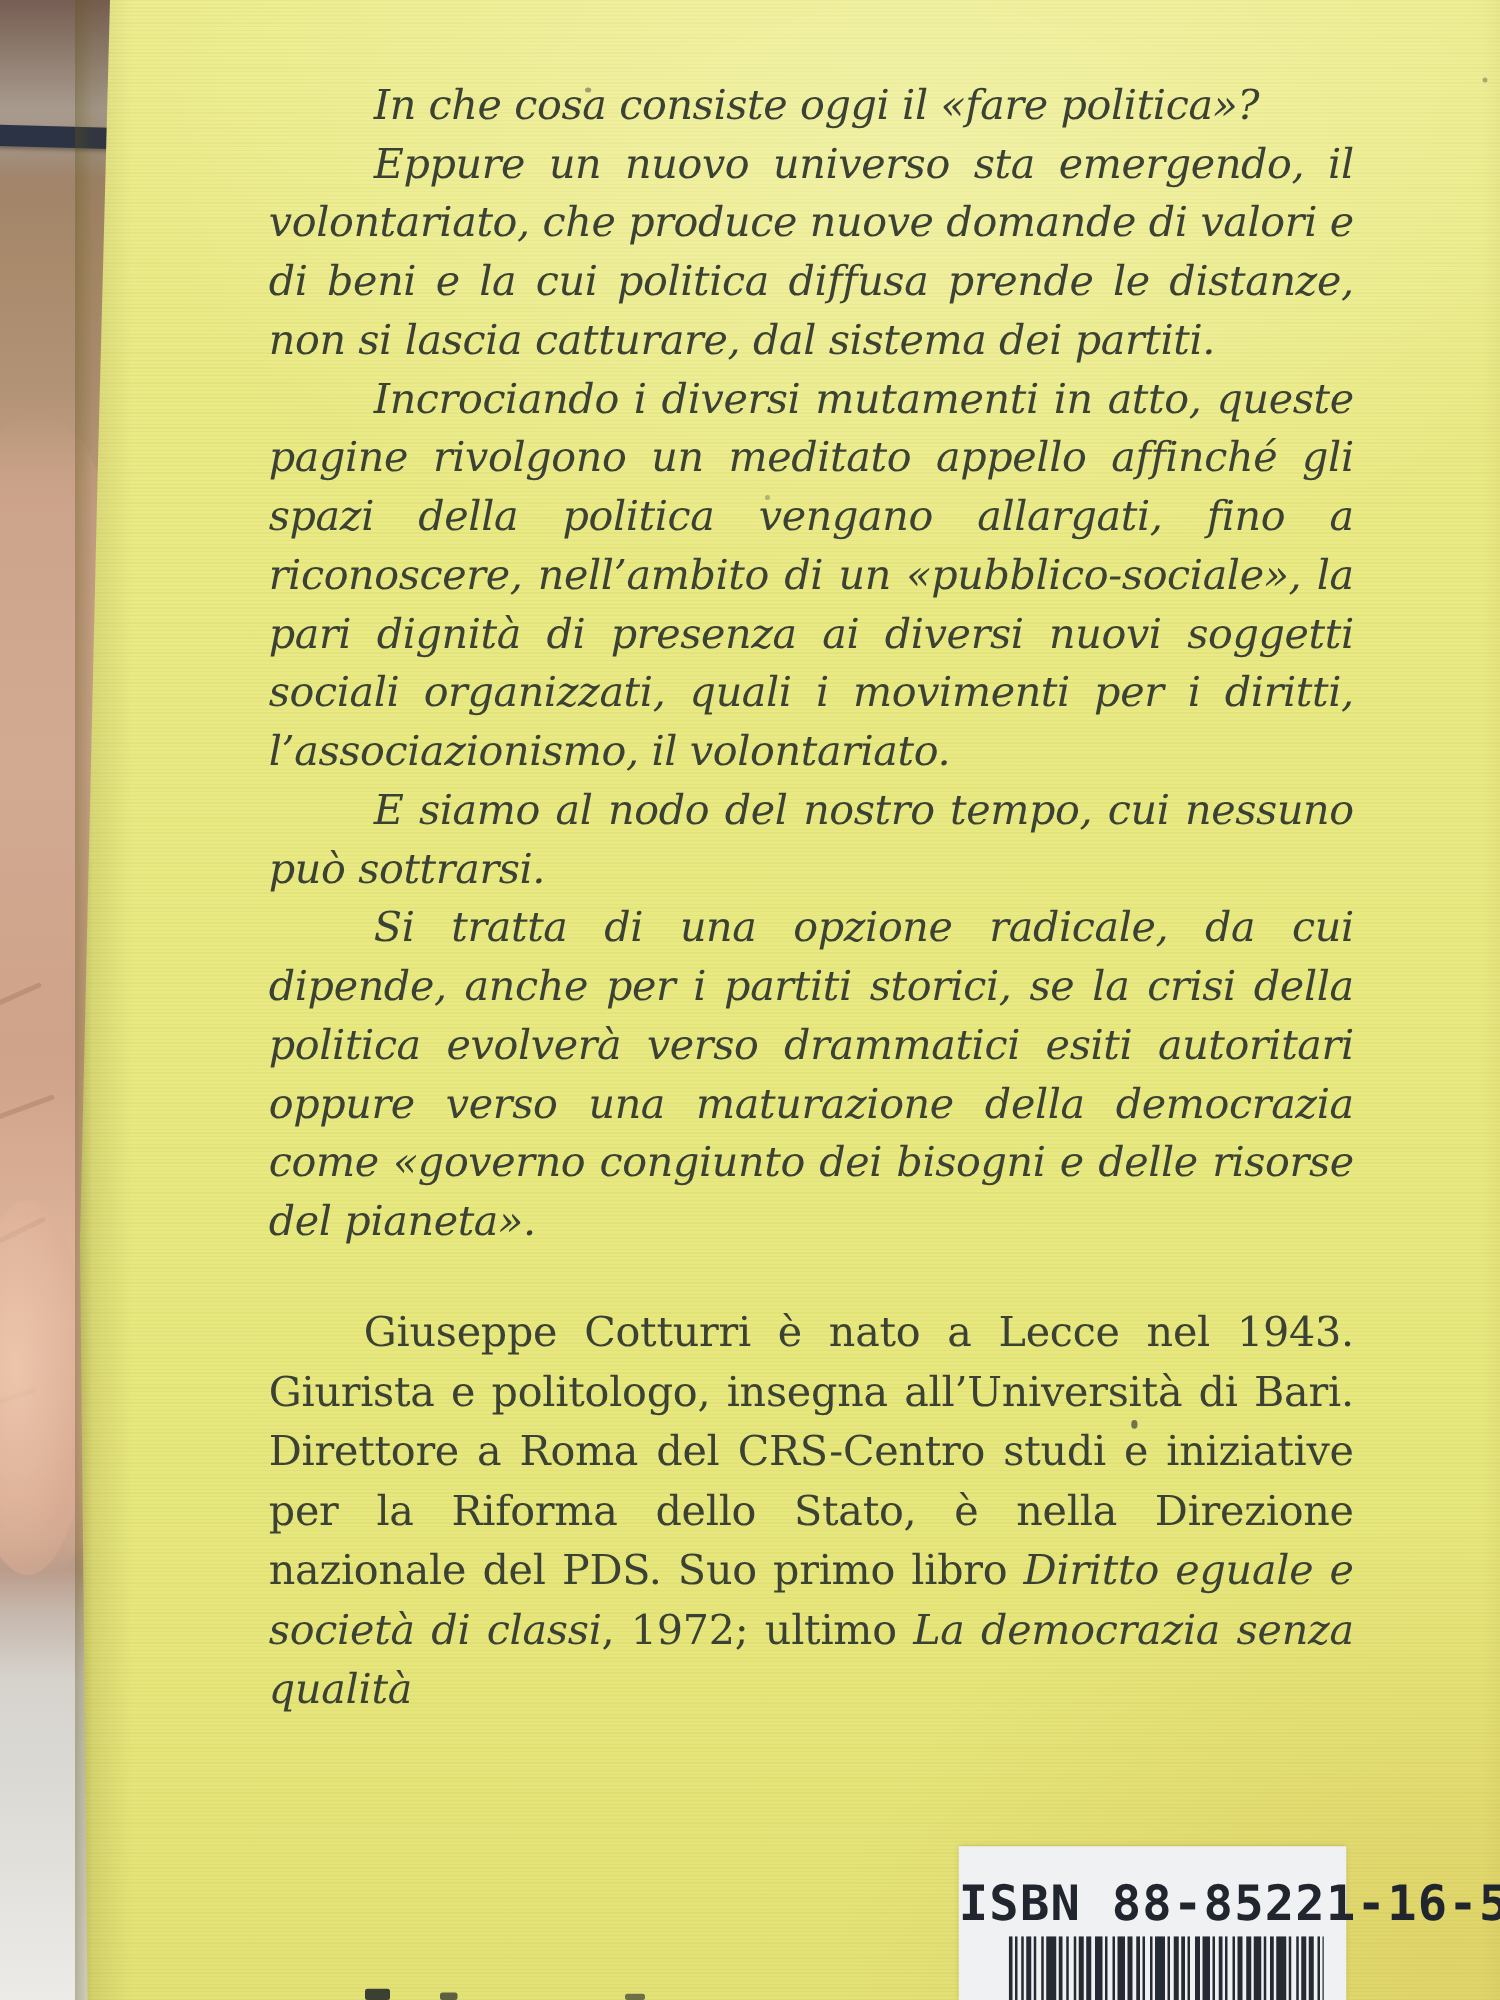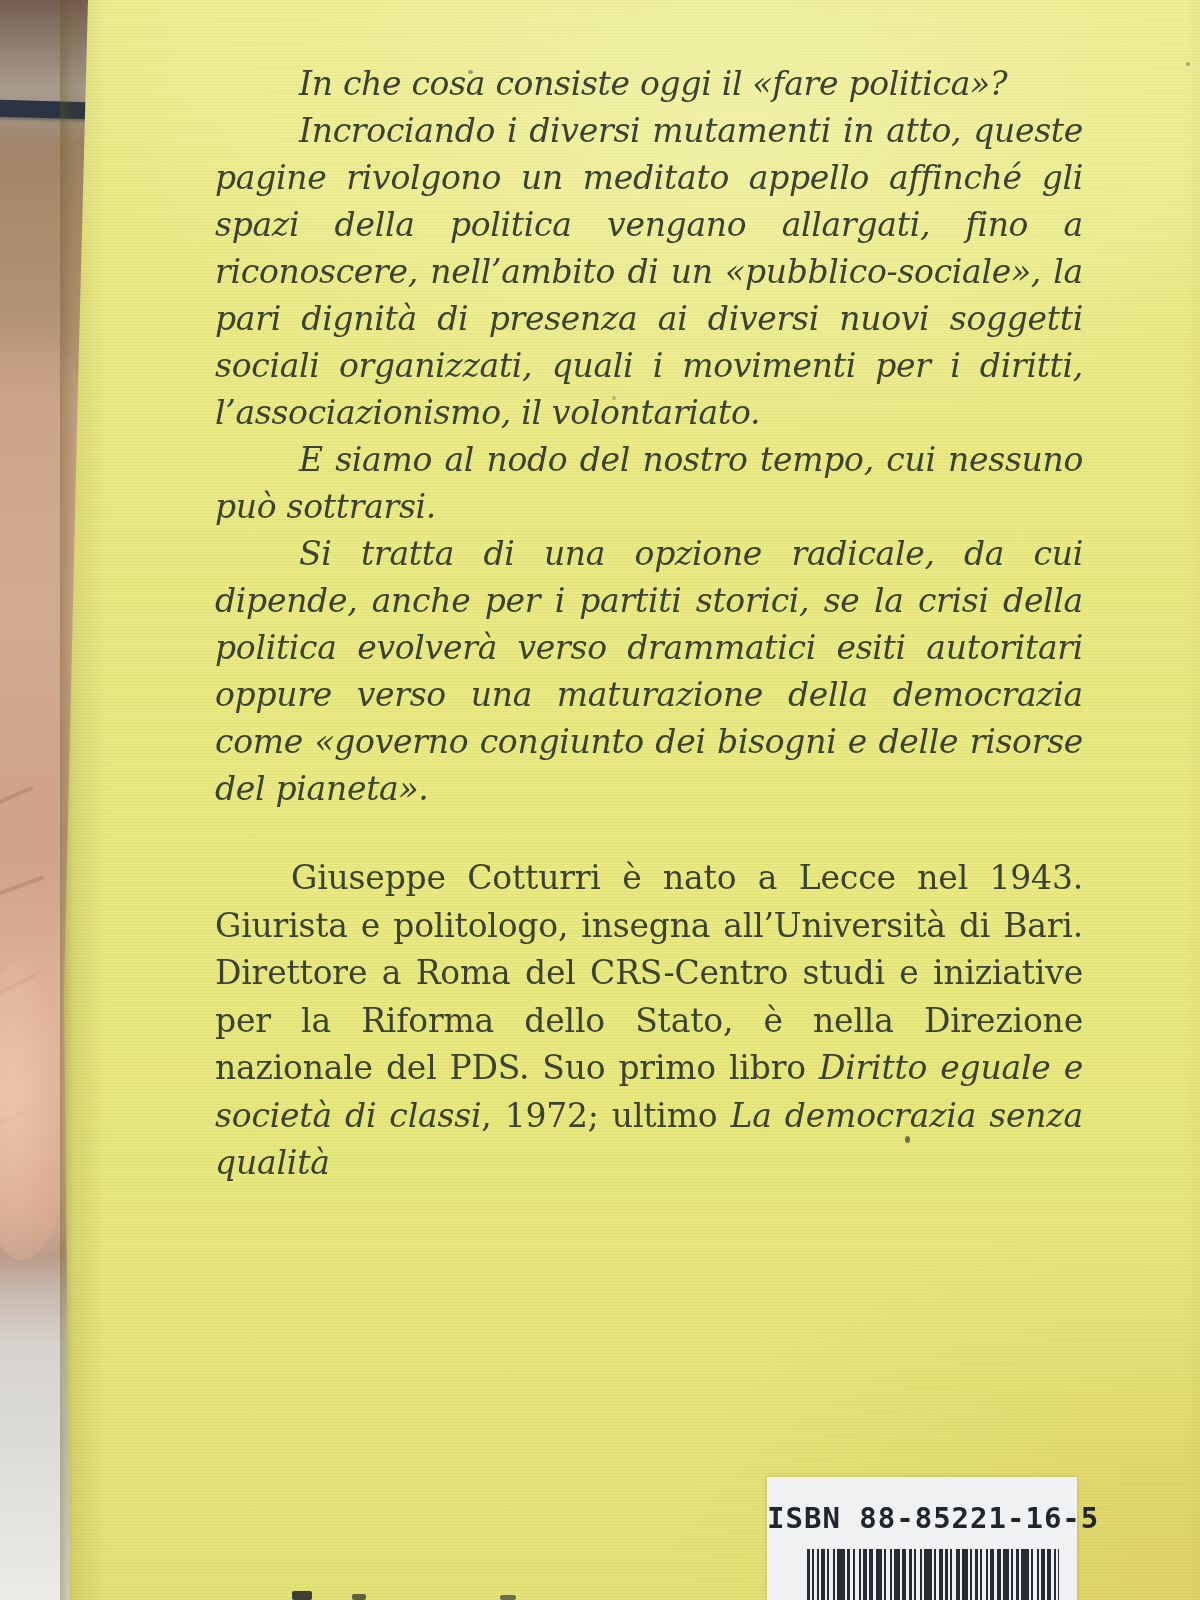--- a/index.html
+++ b/index.html
@@ -86,21 +86,21 @@
   }
   .bio .it{font-style:italic;}
   
   .isbn-label{
     position:absolute;left:767px;top:1477px;width:310px;height:123px;
     background:#f0f1f3;box-shadow:0 0 4px rgba(120,115,60,.35);
   }
   .isbn-text{
     display:block;text-align:center;margin-top:24px;
     font-family:"DejaVu Sans Mono", monospace;font-weight:bold;
-    font-size:29px;letter-spacing:1px;color:#20252e;
+    font-size:39px;letter-spacing:1px;color:#20252e;
     font-style:normal;white-space:nowrap;
   }
   .barcode{
     position:absolute;left:40px;top:72px;width:252px;height:60px;
     display:flex;align-items:stretch;overflow:hidden;
   }
   .bar{background:#262b33;height:100%;flex:none;}
 </style>
 </head>
 <body>
@@ -116,20 +116,21 @@
     <div class="wrinkle w4"></div>
   </div>
   <div class="fingertip"></div>
 
   <div class="book"></div>
   <div class="book-edge-shadow"></div>
 
   <div class="content">
     <div class="blurb" id="blurb">
         <p class="para">In che cosa consiste oggi il «fare politica»?</p>
+        <p class="para">Eppure un nuovo universo sta emergendo, il volontariato, che produce nuove domande di valori e di beni e la cui politica diffusa prende le distanze, non si lascia catturare, dal sistema dei partiti.</p>
         <p class="para">Incrociando i diversi mutamenti in atto, queste pagine rivolgono un meditato appello affinché gli spazi della politica vengano allargati, fino a riconoscere, nell’ambito di un «pubblico-sociale», la pari dignità di presenza ai diversi nuovi soggetti sociali organizzati, quali i movimenti per i diritti, l’associazionismo, il volontariato.</p>
         <p class="para">E siamo al nodo del nostro tempo, cui nessuno può sottrarsi.</p>
         <p class="para">Si tratta di una opzione radicale, da cui dipende, anche per i partiti storici, se la crisi della politica evolverà verso drammatici esiti autoritari oppure verso una maturazione della democrazia come «governo congiunto dei bisogni e delle risorse del pianeta».</p>
       </div>
     <p class="bio" id="bio"><span>Giuseppe Cotturri è nato a Lecce nel 1943. Giurista e politologo, insegna all’Università di Bari. Direttore a Roma del CRS-Centro studi e iniziative per la Riforma dello Stato, è nella Direzione nazionale del PDS. Suo primo libro </span><span class="it">Diritto eguale e società di classi</span><span>, 1972; ultimo </span><span class="it">La democrazia senza qualità</span></p>
   </div>
 
   <div class="speck sp1"></div>
   <div class="speck sp2"></div>
   <div class="speck sp3"></div>

